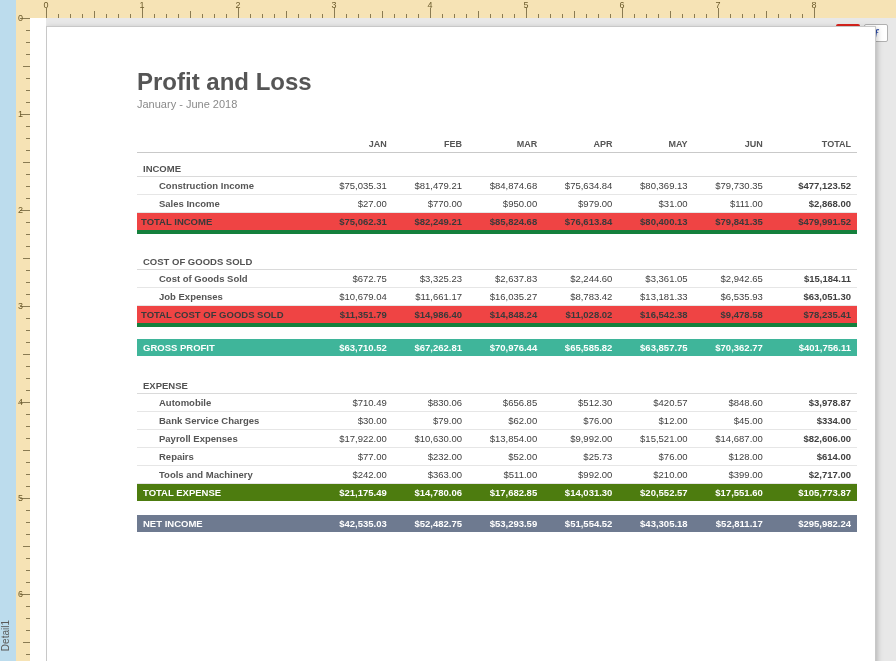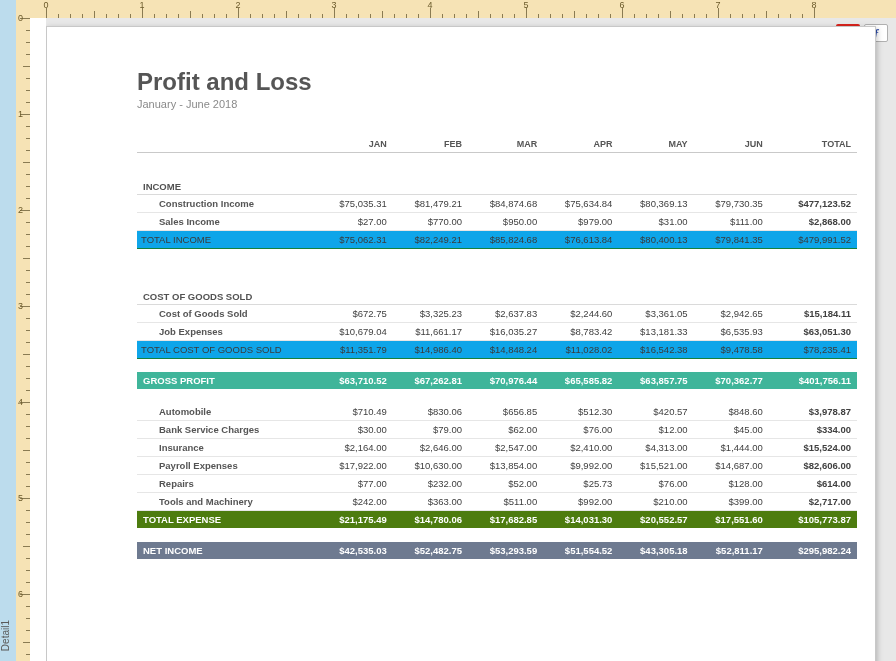--- a/index.html
+++ b/index.html
@@ -58,25 +58,25 @@
   table { border-collapse:collapse; width:100%; table-layout:fixed; }
   col.lbl { width:168px; }
   col.m   { width:70px; }
   col.tot { width:82px; }
   th, td { padding:3px 6px; }
   th { font-size:9px; font-weight:700; color:#555; text-align:right; border-bottom:1px solid #c9c9c9; }
   th.first { text-align:left; }
   td { font-size:9.5px; color:#404040; text-align:right; }
   td.first { text-align:left; }
 
-  tr.section td { font-weight:700; color:#525252; padding-top:28px; padding-bottom:2px; border-bottom:1px solid #dadada;}
+  tr.section td { font-weight:700; color:#525252; padding-top:10px; padding-bottom:2px; border-bottom:1px solid #dadada;}
   tr.item td.first { padding-left:22px; font-weight:600; color:#555; }
   tr.item td { border-bottom:1px solid #e6e6e6; }
   tr.item td.tot { font-weight:700;margin-top:17px; }
-  tr.subtotal td { font-weight:400; background:#0ea5e9; color:#3a3a3a; border-bottom:1px solid #15803d;}
+  tr.subtotal td { font-weight:700; background:#ef4444; color:#3a3a3a; border-bottom:4px solid #15803d;}
   tr.subtotal td.first { padding-left:4px; }
   tr.gap td { padding:0; height:14px; border:none; }
 
   tr.gross td { background:#3fb59a; color:#fff; font-weight:700; }
   tr.gross td.first { padding-left:6px; }
   tr.texp td  { background:#4d7c0f; color:#fff; font-weight:700; }
   tr.net td   { background:#6e7a90; color:#fff; font-weight:700; }
 </style>
 </head>
 <body>
@@ -345,49 +345,42 @@
                   <td>$67,262.81</td>
                   <td>$70,976.44</td>
                   <td>$65,585.82</td>
                   <td>$63,857.75</td>
                   <td>$70,362.77</td>
                   <td class="tot">$401,756.11</td>
                 </tr>
                 <tr class="gap">
                   <td colspan="8"></td>
                 </tr>
+                <tr class="section">
+                  <td class="first" colspan="8">EXPENSE</td>
+                </tr>
                 <tr class="item">
                   <td class="first">Automobile</td>
                   <td>$710.49</td>
                   <td>$830.06</td>
                   <td>$656.85</td>
                   <td>$512.30</td>
                   <td>$420.57</td>
                   <td>$848.60</td>
                   <td class="tot">$3,978.87</td>
                 </tr>
                 <tr class="item">
                   <td class="first">Bank Service Charges</td>
                   <td>$30.00</td>
                   <td>$79.00</td>
                   <td>$62.00</td>
                   <td>$76.00</td>
                   <td>$12.00</td>
                   <td>$45.00</td>
                   <td class="tot">$334.00</td>
-                </tr>
-                <tr class="item">
-                  <td class="first">Insurance</td>
-                  <td>$2,164.00</td>
-                  <td>$2,646.00</td>
-                  <td>$2,547.00</td>
-                  <td>$2,410.00</td>
-                  <td>$4,313.00</td>
-                  <td>$1,444.00</td>
-                  <td class="tot">$15,524.00</td>
                 </tr>
                 <tr class="item">
                   <td class="first">Payroll Expenses</td>
                   <td>$17,922.00</td>
                   <td>$10,630.00</td>
                   <td>$13,854.00</td>
                   <td>$9,992.00</td>
                   <td>$15,521.00</td>
                   <td>$14,687.00</td>
                   <td class="tot">$82,606.00</td>

